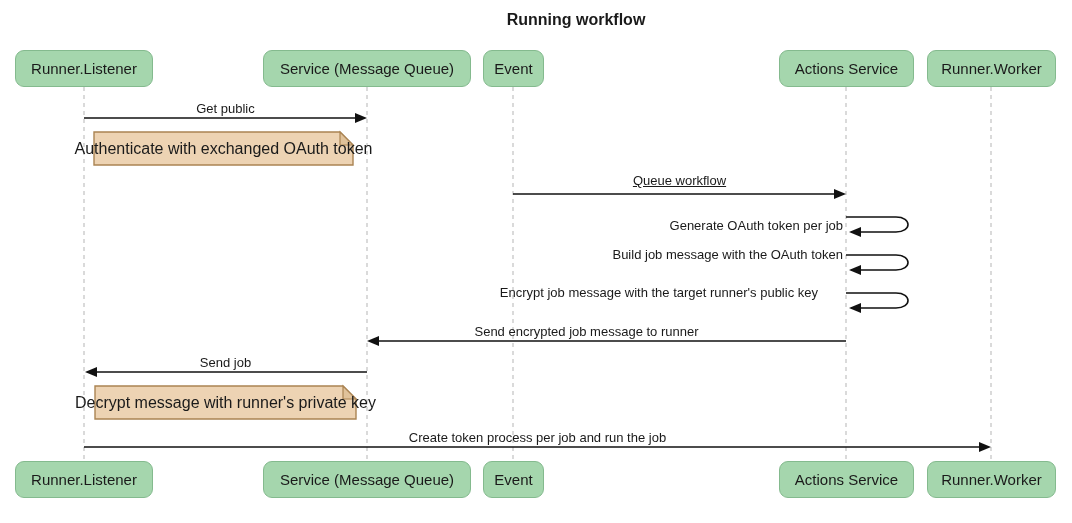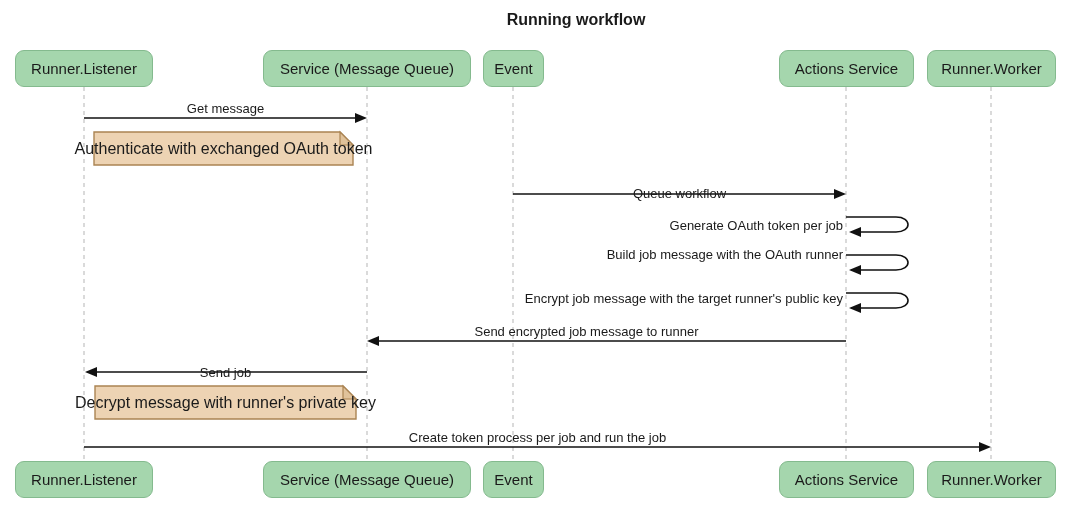--- a/index.html
+++ b/index.html
@@ -159,25 +159,25 @@
   <div class="actor" style="left:483px; top:461px; width:61px;">
       <span>Event</span>
     </div>
   <div class="actor" style="left:779px; top:461px; width:135px;">
       <span>Actions Service</span>
     </div>
   <div class="actor" style="left:927px; top:461px; width:129px;">
       <span>Runner.Worker</span>
     </div>
 
-  <div class="msg-label center" style="left:84px;  top:101px; width:283px;">Get message</div>
-  <div class="msg-label center" style="left:513px; top:186px; width:333px;">Queue workflow</div>
+  <div class="msg-label center" style="left:84px;  top:101px; width:283px;">Get public</div>
+  <div class="msg-label center" style="left:513px; top:173px; width:333px;text-decoration:underline;">Queue workflow</div>
   <div class="msg-label rightal" style="left:413px; top:218px; width:430px;">Generate OAuth token per job</div>
-  <div class="msg-label rightal" style="left:413px; top:247px; width:430px;">Build job message with the OAuth runner</div>
-  <div class="msg-label rightal" style="left:413px; top:285px; width:430px;margin-top:6px;">Encrypt job message with the target runner's public key</div>
+  <div class="msg-label rightal" style="left:413px; top:247px; width:430px;">Build job message with the OAuth token</div>
+  <div class="msg-label rightal" style="left:388px; top:285px; width:430px;">Encrypt job message with the target runner's public key</div>
   <div class="msg-label center" style="left:347px; top:324px; width:479px;">Send encrypted job message to runner</div>
-  <div class="msg-label center" style="left:84px;  top:355px; width:283px;margin-top:10px;">Send job</div>
+  <div class="msg-label center" style="left:84px;  top:355px; width:283px;">Send job</div>
   <div class="msg-label center" style="left:84px;  top:430px; width:907px;">Create token process per job and run the job</div>
 
   <div class="note-text" style="left:94px; top:132px; width:259px; height:33px;">Authenticate with exchanged OAuth token</div>
   <div class="note-text" style="left:95px; top:386px; width:261px; height:33px;">Decrypt message with runner's private key</div>
 
 </div>
 
 </body></html>

